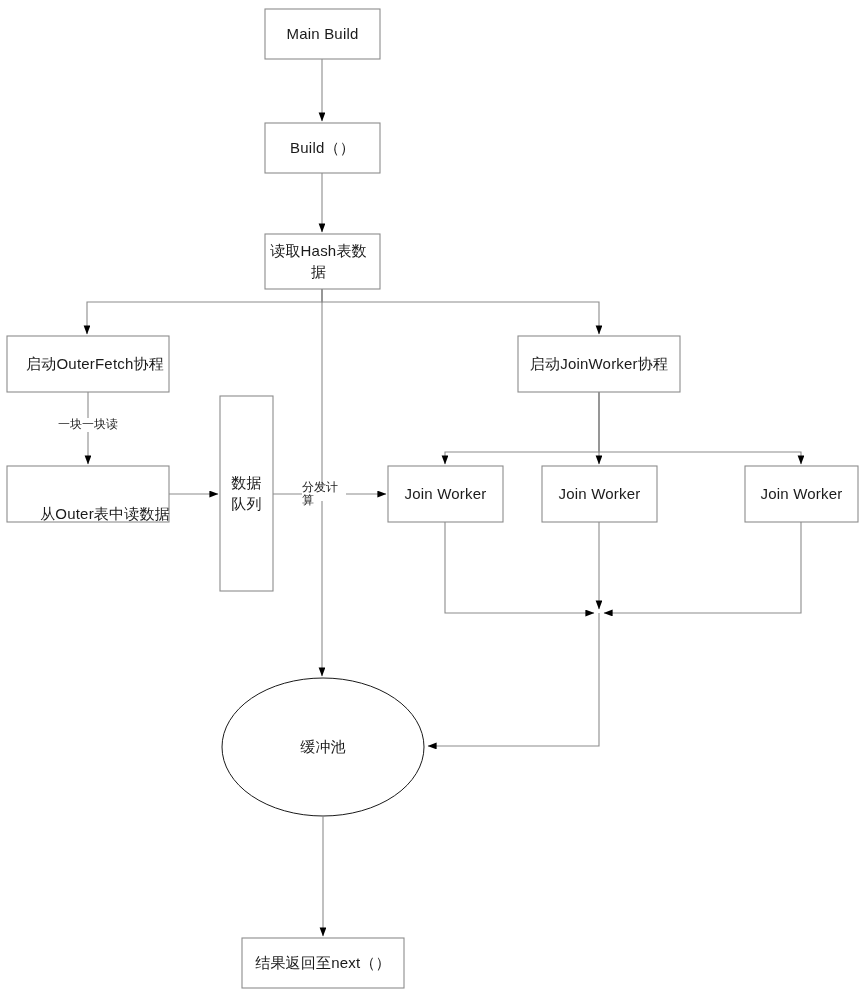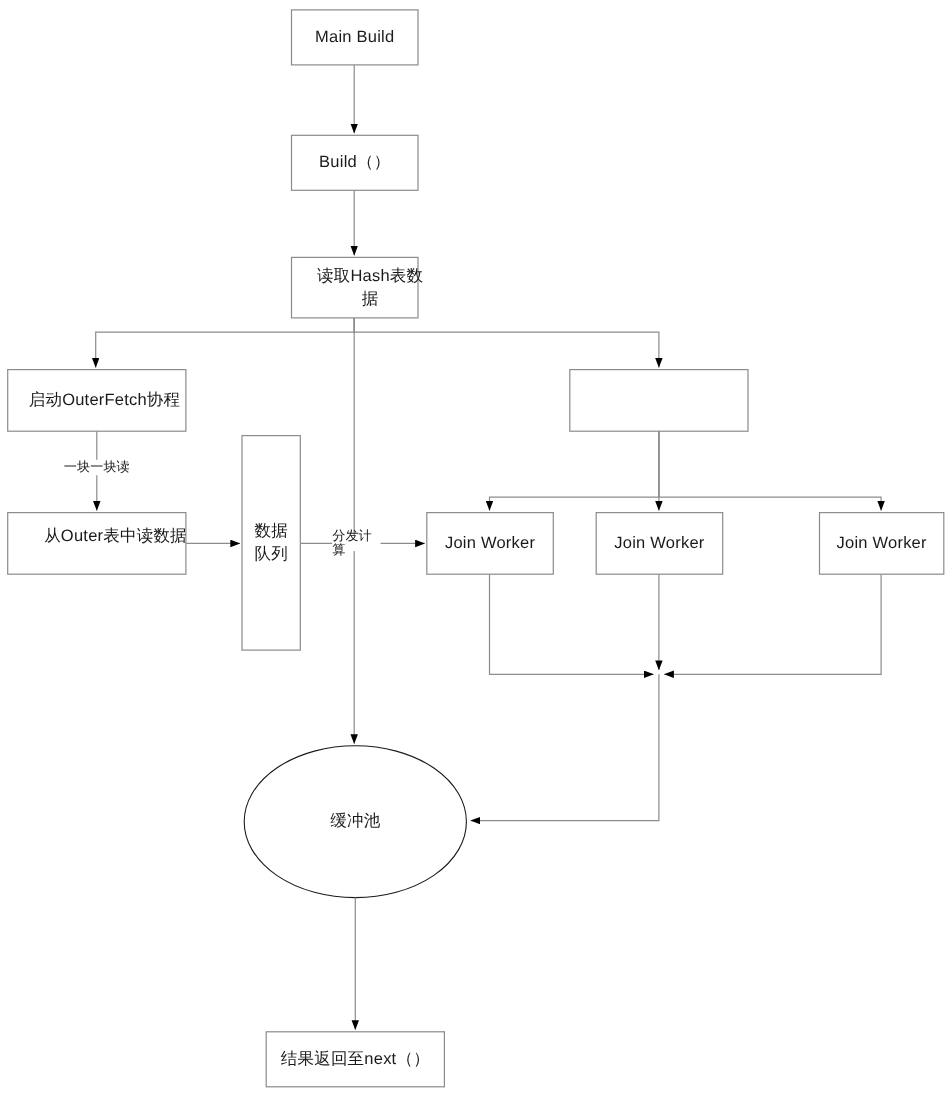--- a/index.html
+++ b/index.html
@@ -98,30 +98,31 @@
       <path d="M599,613 L599,746 L428,746"></path>
       <path d="M322,289 L322,676"></path>
       <path d="M323,816 L323,936"></path>
     </g>
   </svg>
 
   <div class="node-label" style="left:265px; top:9px; width:115px; height:50px;">Main Build</div>
 
   <div class="node-label" style="left:265px; top:123px; width:115px; height:50px;">Build（）</div>
 
-  <div class="node-label" style="left:279px; top:234px; width:115px; height:55px;">读取Hash表数
+  <div class="node-label" style="left:261px; top:234px; width:115px; height:55px;">读取Hash表数
 据</div>
 
   <div class="node-label" style="left:7px; top:336px; width:176px; height:56px;">启动OuterFetch协程</div>
 
-  <div class="node-label" style="left:7px; top:460px; width:196px; height:56px;">从Outer表中读数据</div>
+  <div class="node-label" style="left:7px; top:486px; width:196px; height:56px;">从Outer表中读数据</div>
 
   <div class="node-label vert-label" style="left:220px; top:396px; width:53px; height:195px;">数据
 队列</div>
 
+  <div class="node-label" style="left:518px; top:336px; width:162px; height:56px;">启动JoinWorker协程</div>
 
   <div class="node-label" style="left:388px; top:466px; width:115px; height:56px;">Join Worker</div>
 
   <div class="node-label" style="left:542px; top:466px; width:115px; height:56px;">Join Worker</div>
 
   <div class="node-label" style="left:745px; top:466px; width:113px; height:56px;">Join Worker</div>
 
   <div class="node-label" style="left:222px; top:678px; width:202px; height:138px;">缓冲池</div>
 
   <div class="node-label" style="left:242px; top:938px; width:162px; height:50px;">结果返回至next（）</div>

